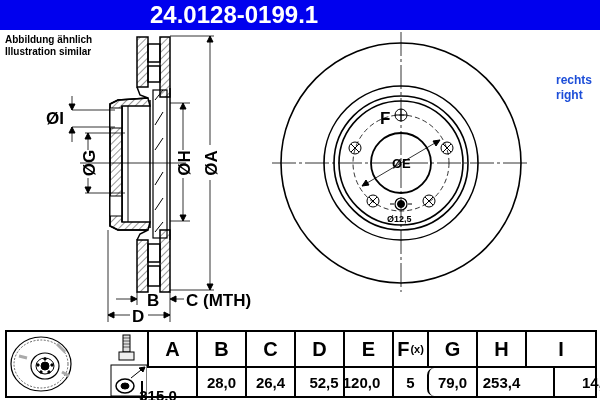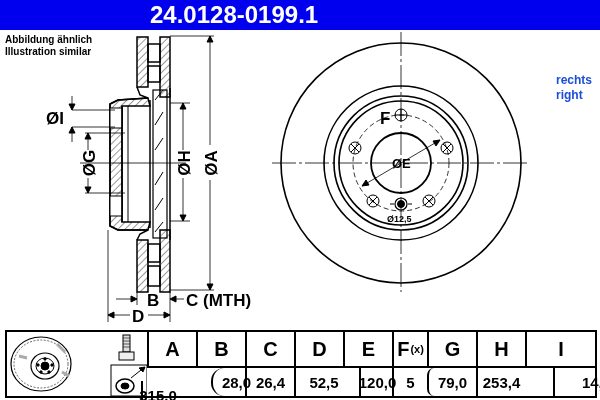--- a/index.html
+++ b/index.html
@@ -193,21 +193,21 @@
   <div class="cell hdr" style="left:336px;width:49px;">E</div>
   <div class="cell hdr" style="left:385px;width:35px;">
     <span>F</span>
       <span class="fx">(x)</span>
   </div>
   <div class="cell hdr" style="left:420px;width:49px;">G</div>
   <div class="cell hdr" style="left:469px;width:49px;">H</div>
   <div class="cell hdr" style="left:518px;width:70px;">I</div>
 
   <div class="cell val" style="left:134px;width:32px;margin-top:13px;">315,0</div>
-  <div class="cell val" style="left:204px;width:49px;border-radius:13px;">28,0</div>
+  <div class="cell val" style="left:189px;width:49px;">28,0</div>
   <div class="cell val" style="left:238px;width:49px;">26,4</div>
   <div class="cell val" style="left:287px;width:58px;">52,5</div>
-  <div class="cell val" style="left:352px;width:35px;">120,0</div>
+  <div class="cell val" style="left:336px;width:35px;">120,0</div>
   <div class="cell val" style="left:385px;width:35px;">5</div>
   <div class="cell val" style="left:420px;width:49px;border-radius:7px;">79,0</div>
   <div class="cell val" style="left:469px;width:49px;">253,4</div>
   <div class="cell val" style="left:546px;width:85px;text-align:center;">14,5</div>
 </div>
 
 </body></html>

